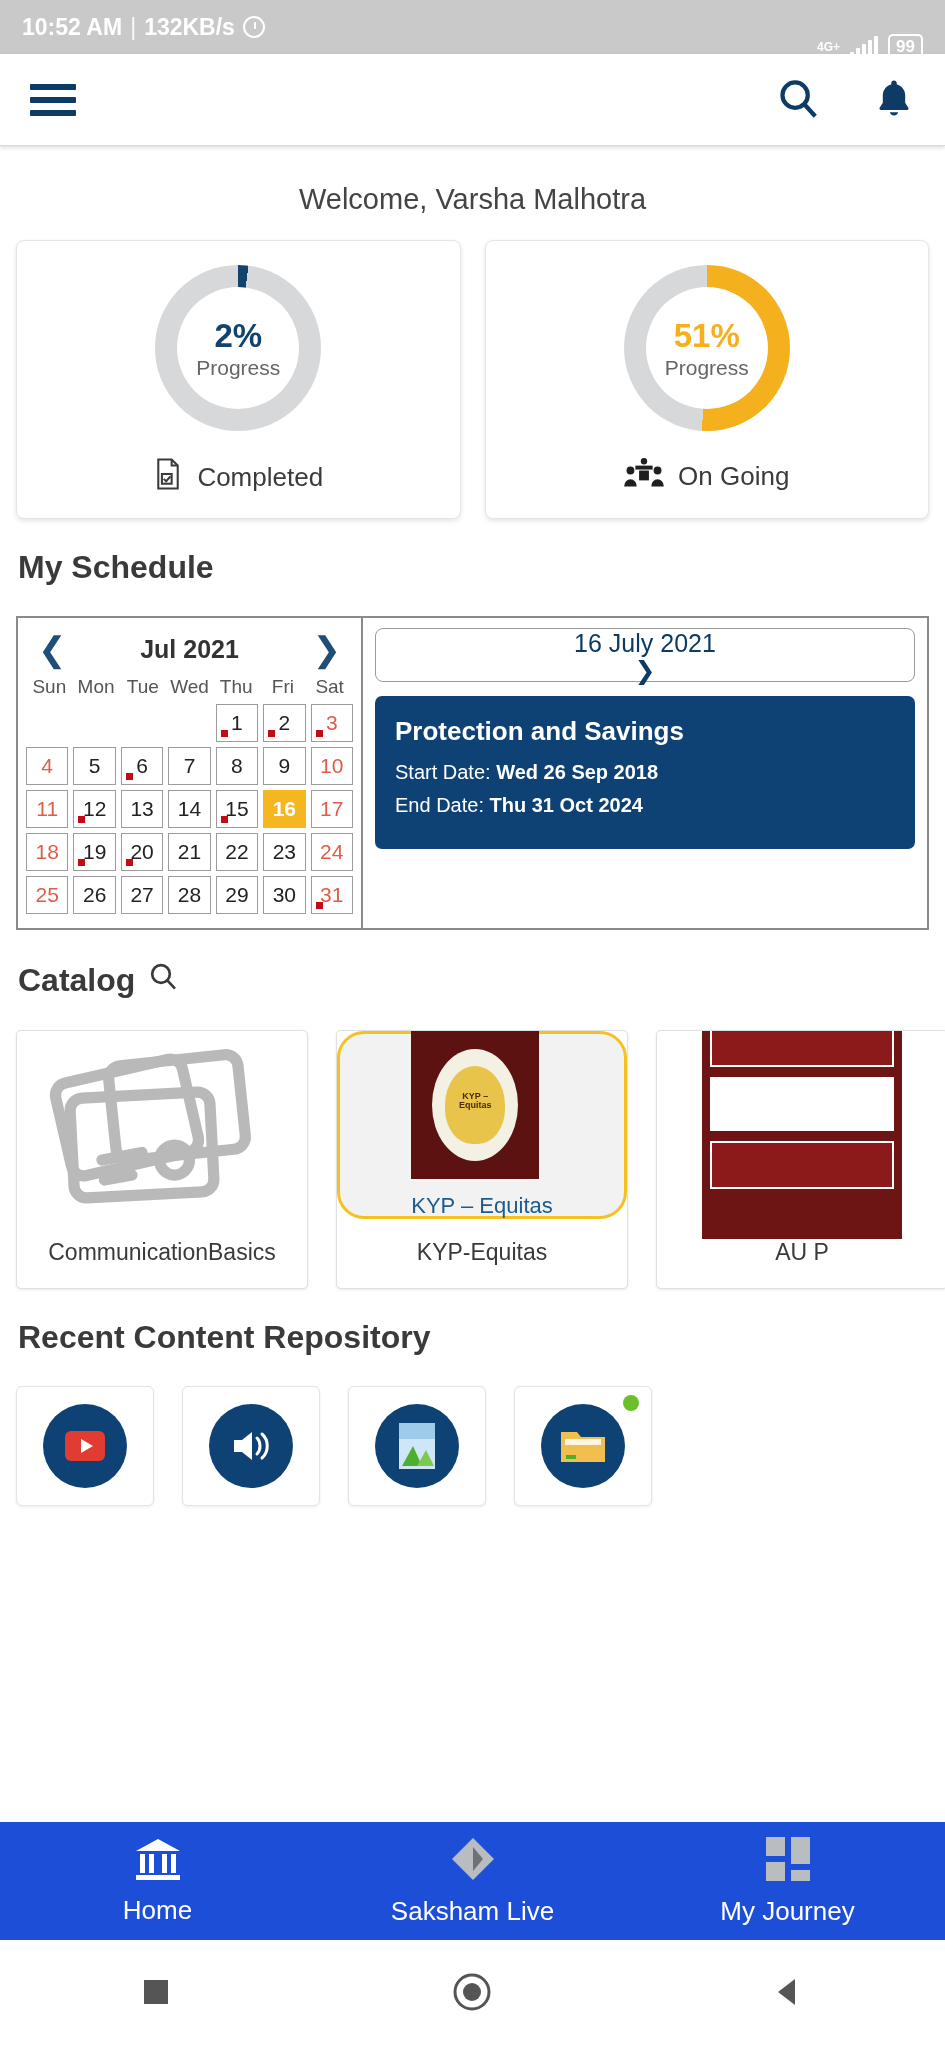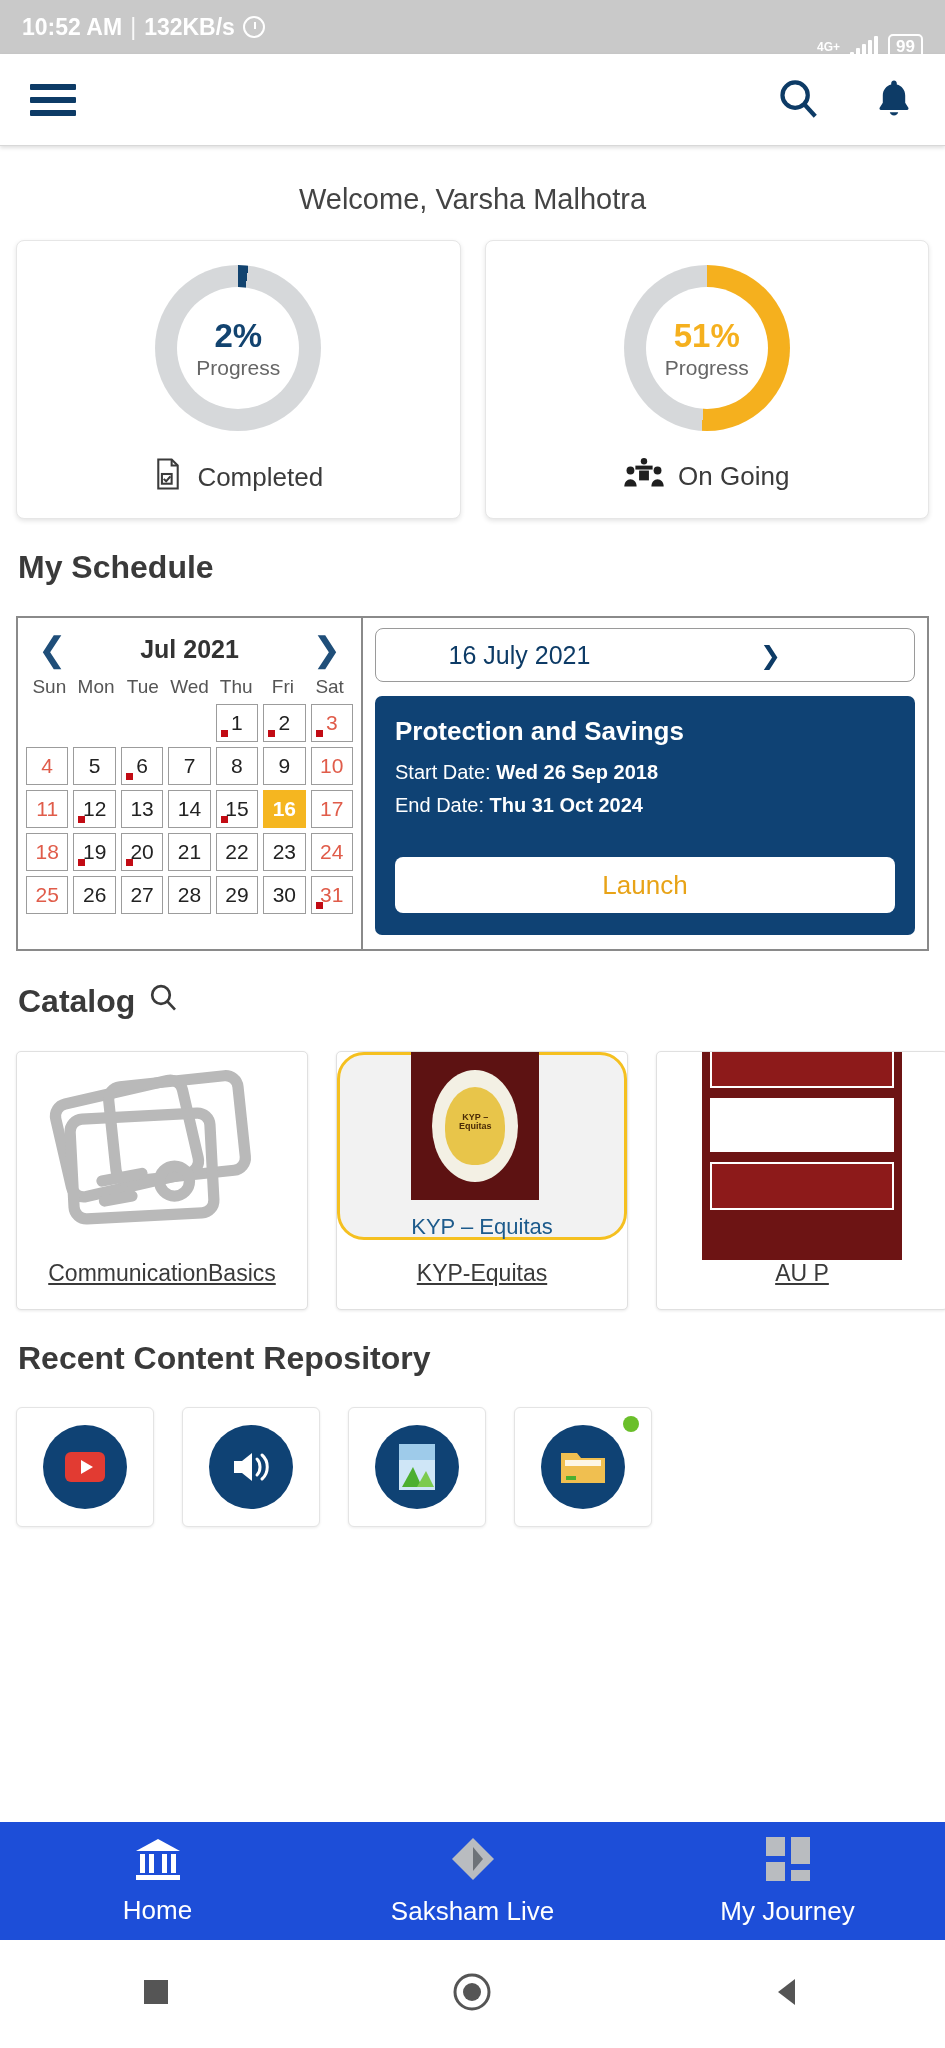--- a/index.html
+++ b/index.html
@@ -75,38 +75,38 @@
   .grid { display: grid; grid-template-columns: repeat(7, 1fr); gap: 5px; }
   .cell { height: 38px; display: flex; align-items: center; justify-content: center;
           font-size: 21px; color: #222; position: relative; }
   .cell.has { border: 1px solid #9c9c9c; background: #fff; }
   .cell.we { color: #e05c4a; }
   .cell.sel { background: #f5b620; border-color: #f5b620; color: #fff; font-weight: bold; }
   .dot { position: absolute; left: 4px; bottom: 4px; width: 7px; height: 7px; background: #c20b14; }
 
   .ev { flex: 1; padding: 10px 12px 14px; }
   .date-pill { border: 1px solid #9a9a9a; border-radius: 8px; height: 54px;
-               display: flex; align-items: center; justify-content: space-between; padding: 0 18px; }
+               display: flex; align-items: center; justify-content: space-between; padding: 0 18px; flex-direction: column; }
   .date-pill span { flex: 1; text-align: center; font-size: 25px; color: #0d3b66; }
   .ev-card { background: #0f4274; color: #fff; border-radius: 7px; margin-top: 14px; padding: 20px 20px 22px; }
   .ev-title { font-size: 26px; font-weight: bold; margin-bottom: 14px; }
   .ev-line { font-size: 20px; margin-bottom: 10px; }
   .ev-line b { font-weight: bold; }
   .ev-rem { font-size: 20px; font-weight: bold; margin-top: 4px; }
   .launch { margin-top: 40px; background: #fff; color: #e8a317; border-radius: 8px;
             height: 56px; display: flex; align-items: center; justify-content: center;
             font-size: 26px; }
 
   
   .cat-row { display: flex; gap: 28px; padding: 0 16px; }
   .cat-card { width: 292px; flex: 0 0 292px; border: 1px solid #e0e0e0; border-radius: 5px;
               background: #fff; box-shadow: 0 1px 3px rgba(0,0,0,.09); overflow: hidden; }
   .cat-card.active .thumb { border: 3px solid #f5c020; background: #f2f2f2; }
   .thumb { height: 188px; display: flex; align-items: center; justify-content: center; border-radius: 27px; }
-  .cat-name { text-align: center; font-size: 23px; color: #3a3a3a; padding: 20px 6px 22px; text-decoration: underline; }
+  .cat-name { text-align: center; font-size: 23px; color: #3a3a3a; padding: 20px 6px 22px; }
   .kyp-img { width: 128px; height: 148px; background: #5d1212; display: flex; flex-direction: column;
              align-items: center; justify-content: center; }
   .kyp-oval { width: 86px; height: 112px; border-radius: 50%; background: #f3f0e4;
               display: flex; align-items: center; justify-content: center; }
   .kyp-inner { width: 60px; height: 78px; background: #e8c54a; border-radius: 50% 50% 45% 45%;
                font-size: 9px; color: #4a2b06; text-align: center; padding-top: 26px;
                line-height: 1.05; font-weight: bold; }
   .kyp-label { font-size: 22px; color: #1d5b8c; text-align: center; padding-top: 14px; }
   .au-img { width: 200px; height: 228px; background: #6d1414; }
   .au-strip { background: #fff; margin: 10px 8px; height: 54px; }
@@ -284,21 +284,20 @@
     <div class="ev-card">
       <div class="ev-title">Protection and Savings</div>
       <div class="ev-line">
         <span>Start Date:</span>
         <b>Wed 26 Sep 2018</b>
       </div>
       <div class="ev-line">
         <span>End Date:</span>
         <b>Thu 31 Oct 2024</b>
       </div>
-      <div class="launch">Launch</div>
     </div>
   </div>
 </div>
 
 <div class="sec-title">
   <span>Catalog</span>
   <span>
     <svg width="32" height="32" viewBox="0 0 24 24" fill="none" stroke="#3a3a3a" stroke-width="2">
       <circle cx="10.5" cy="10.5" r="6.6"></circle>
         <line x1="15.4" y1="15.4" x2="21" y2="21.5"></line>

